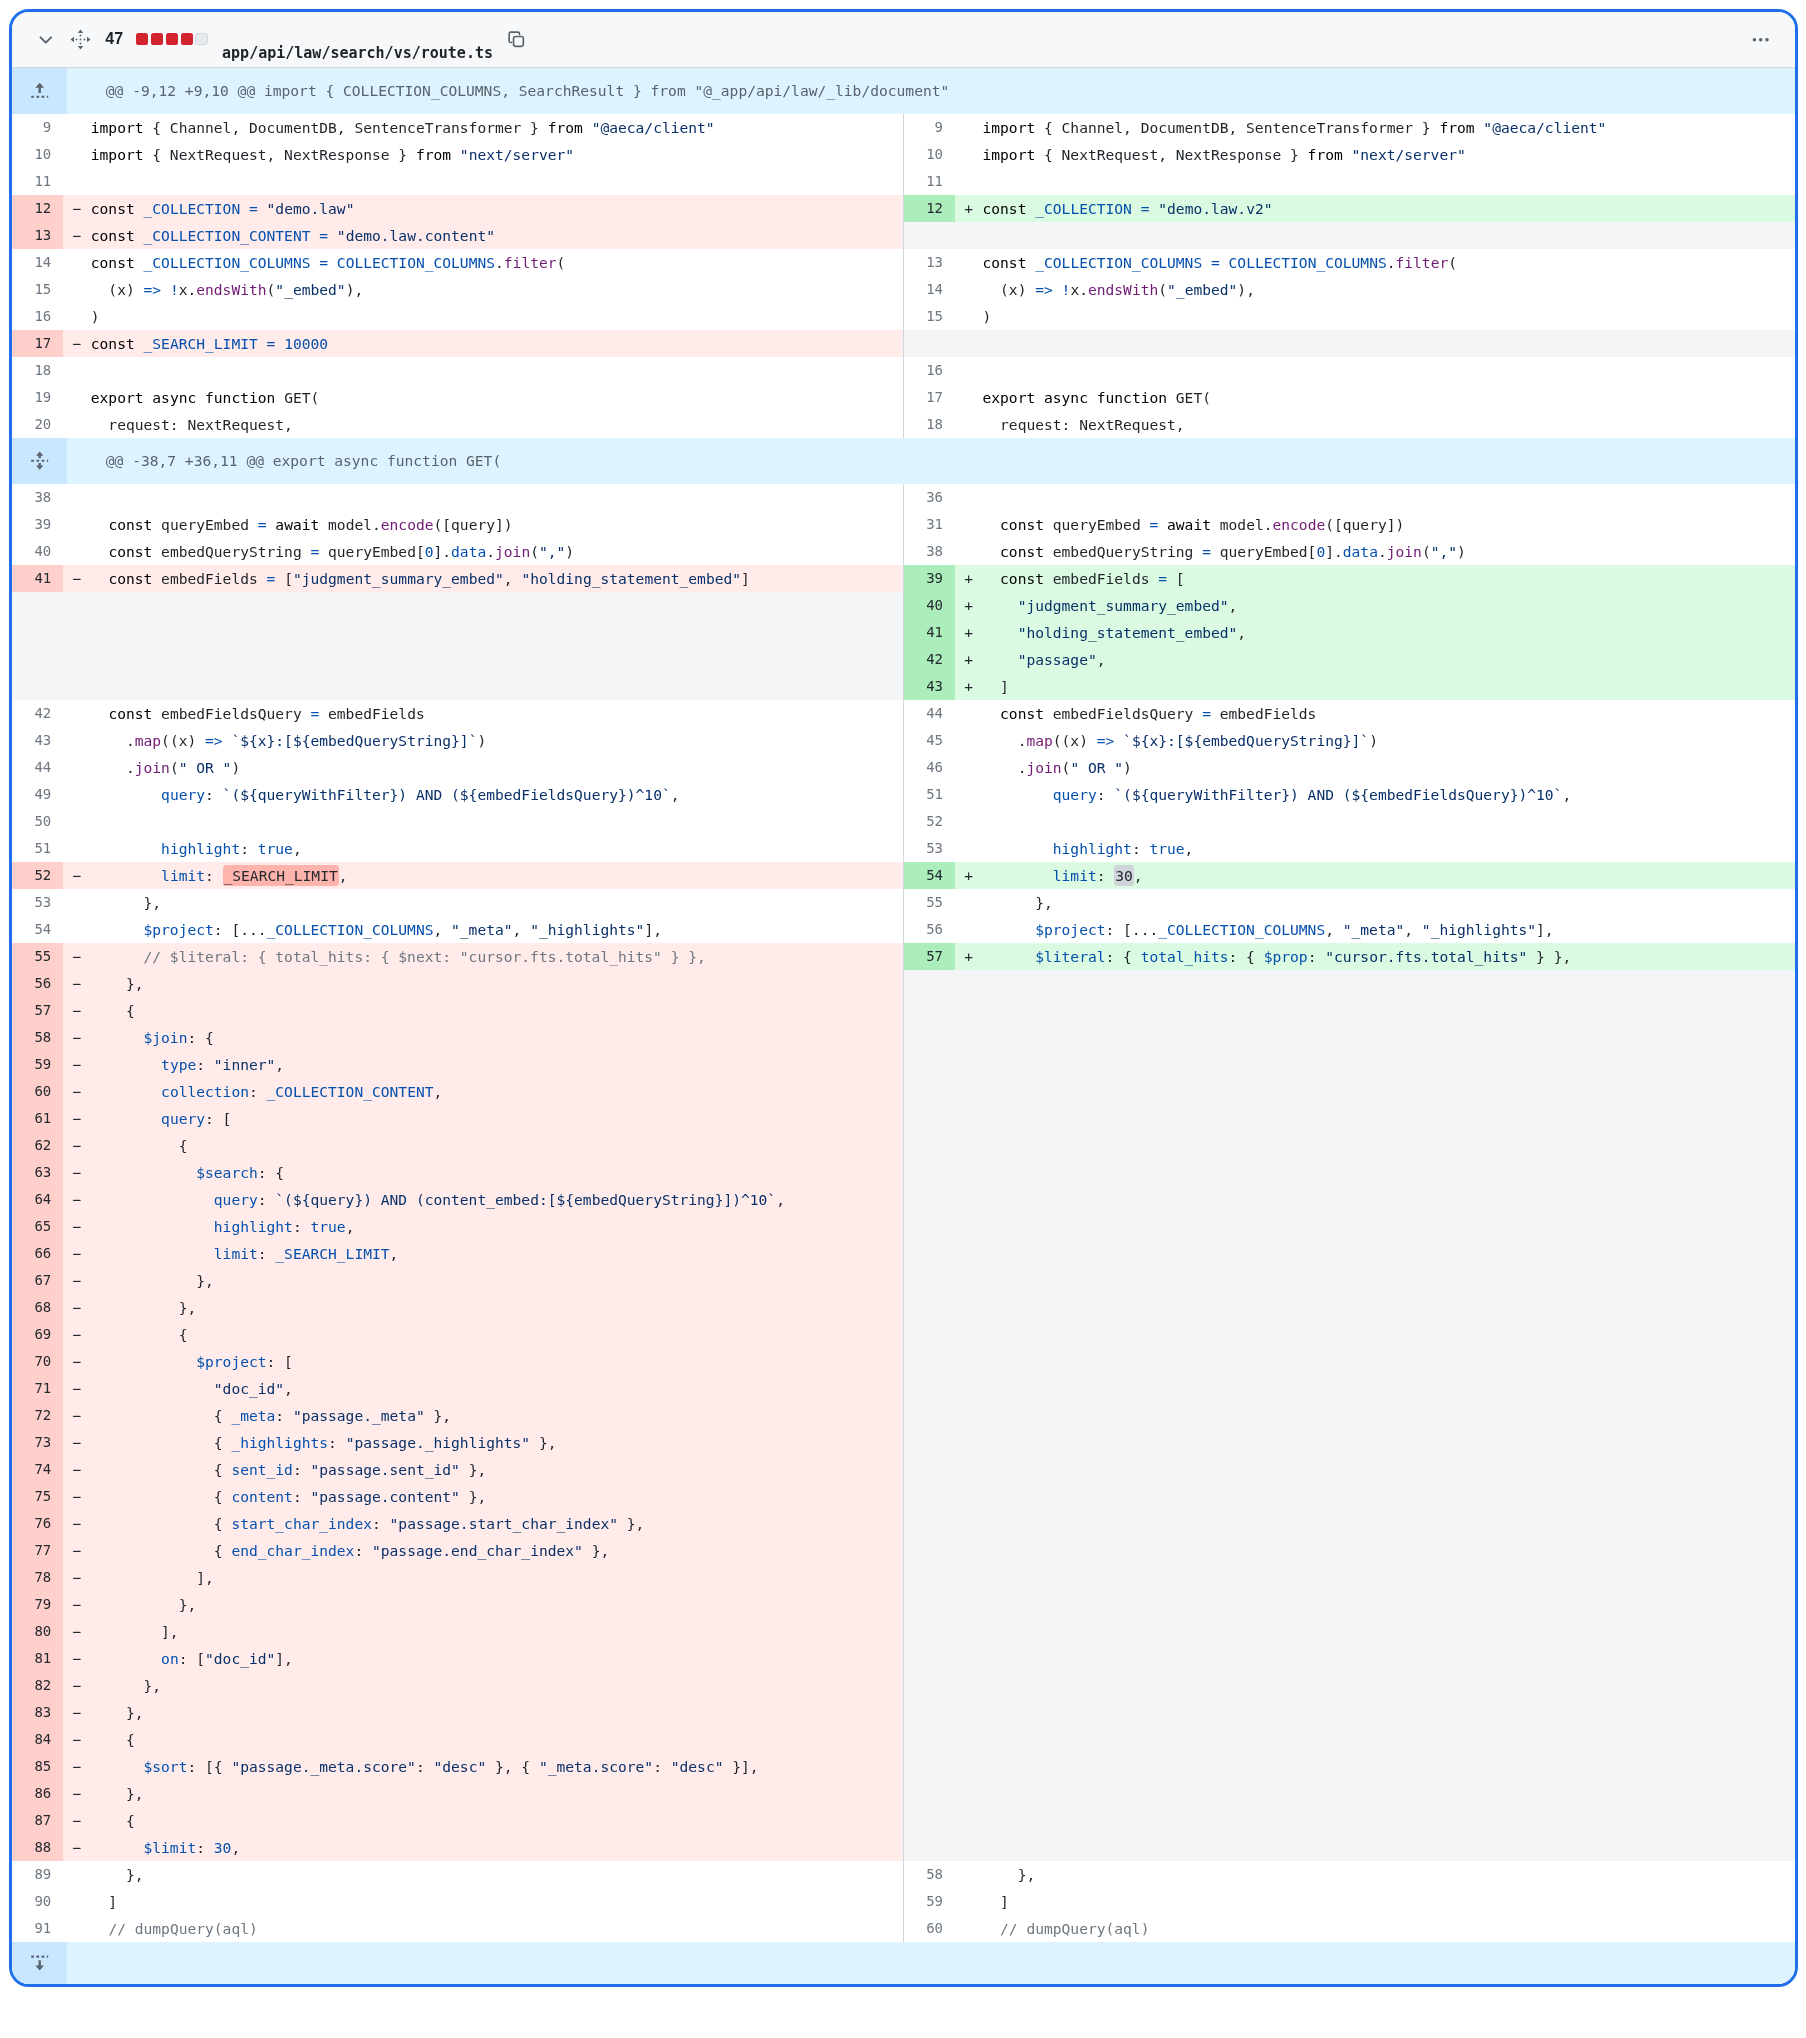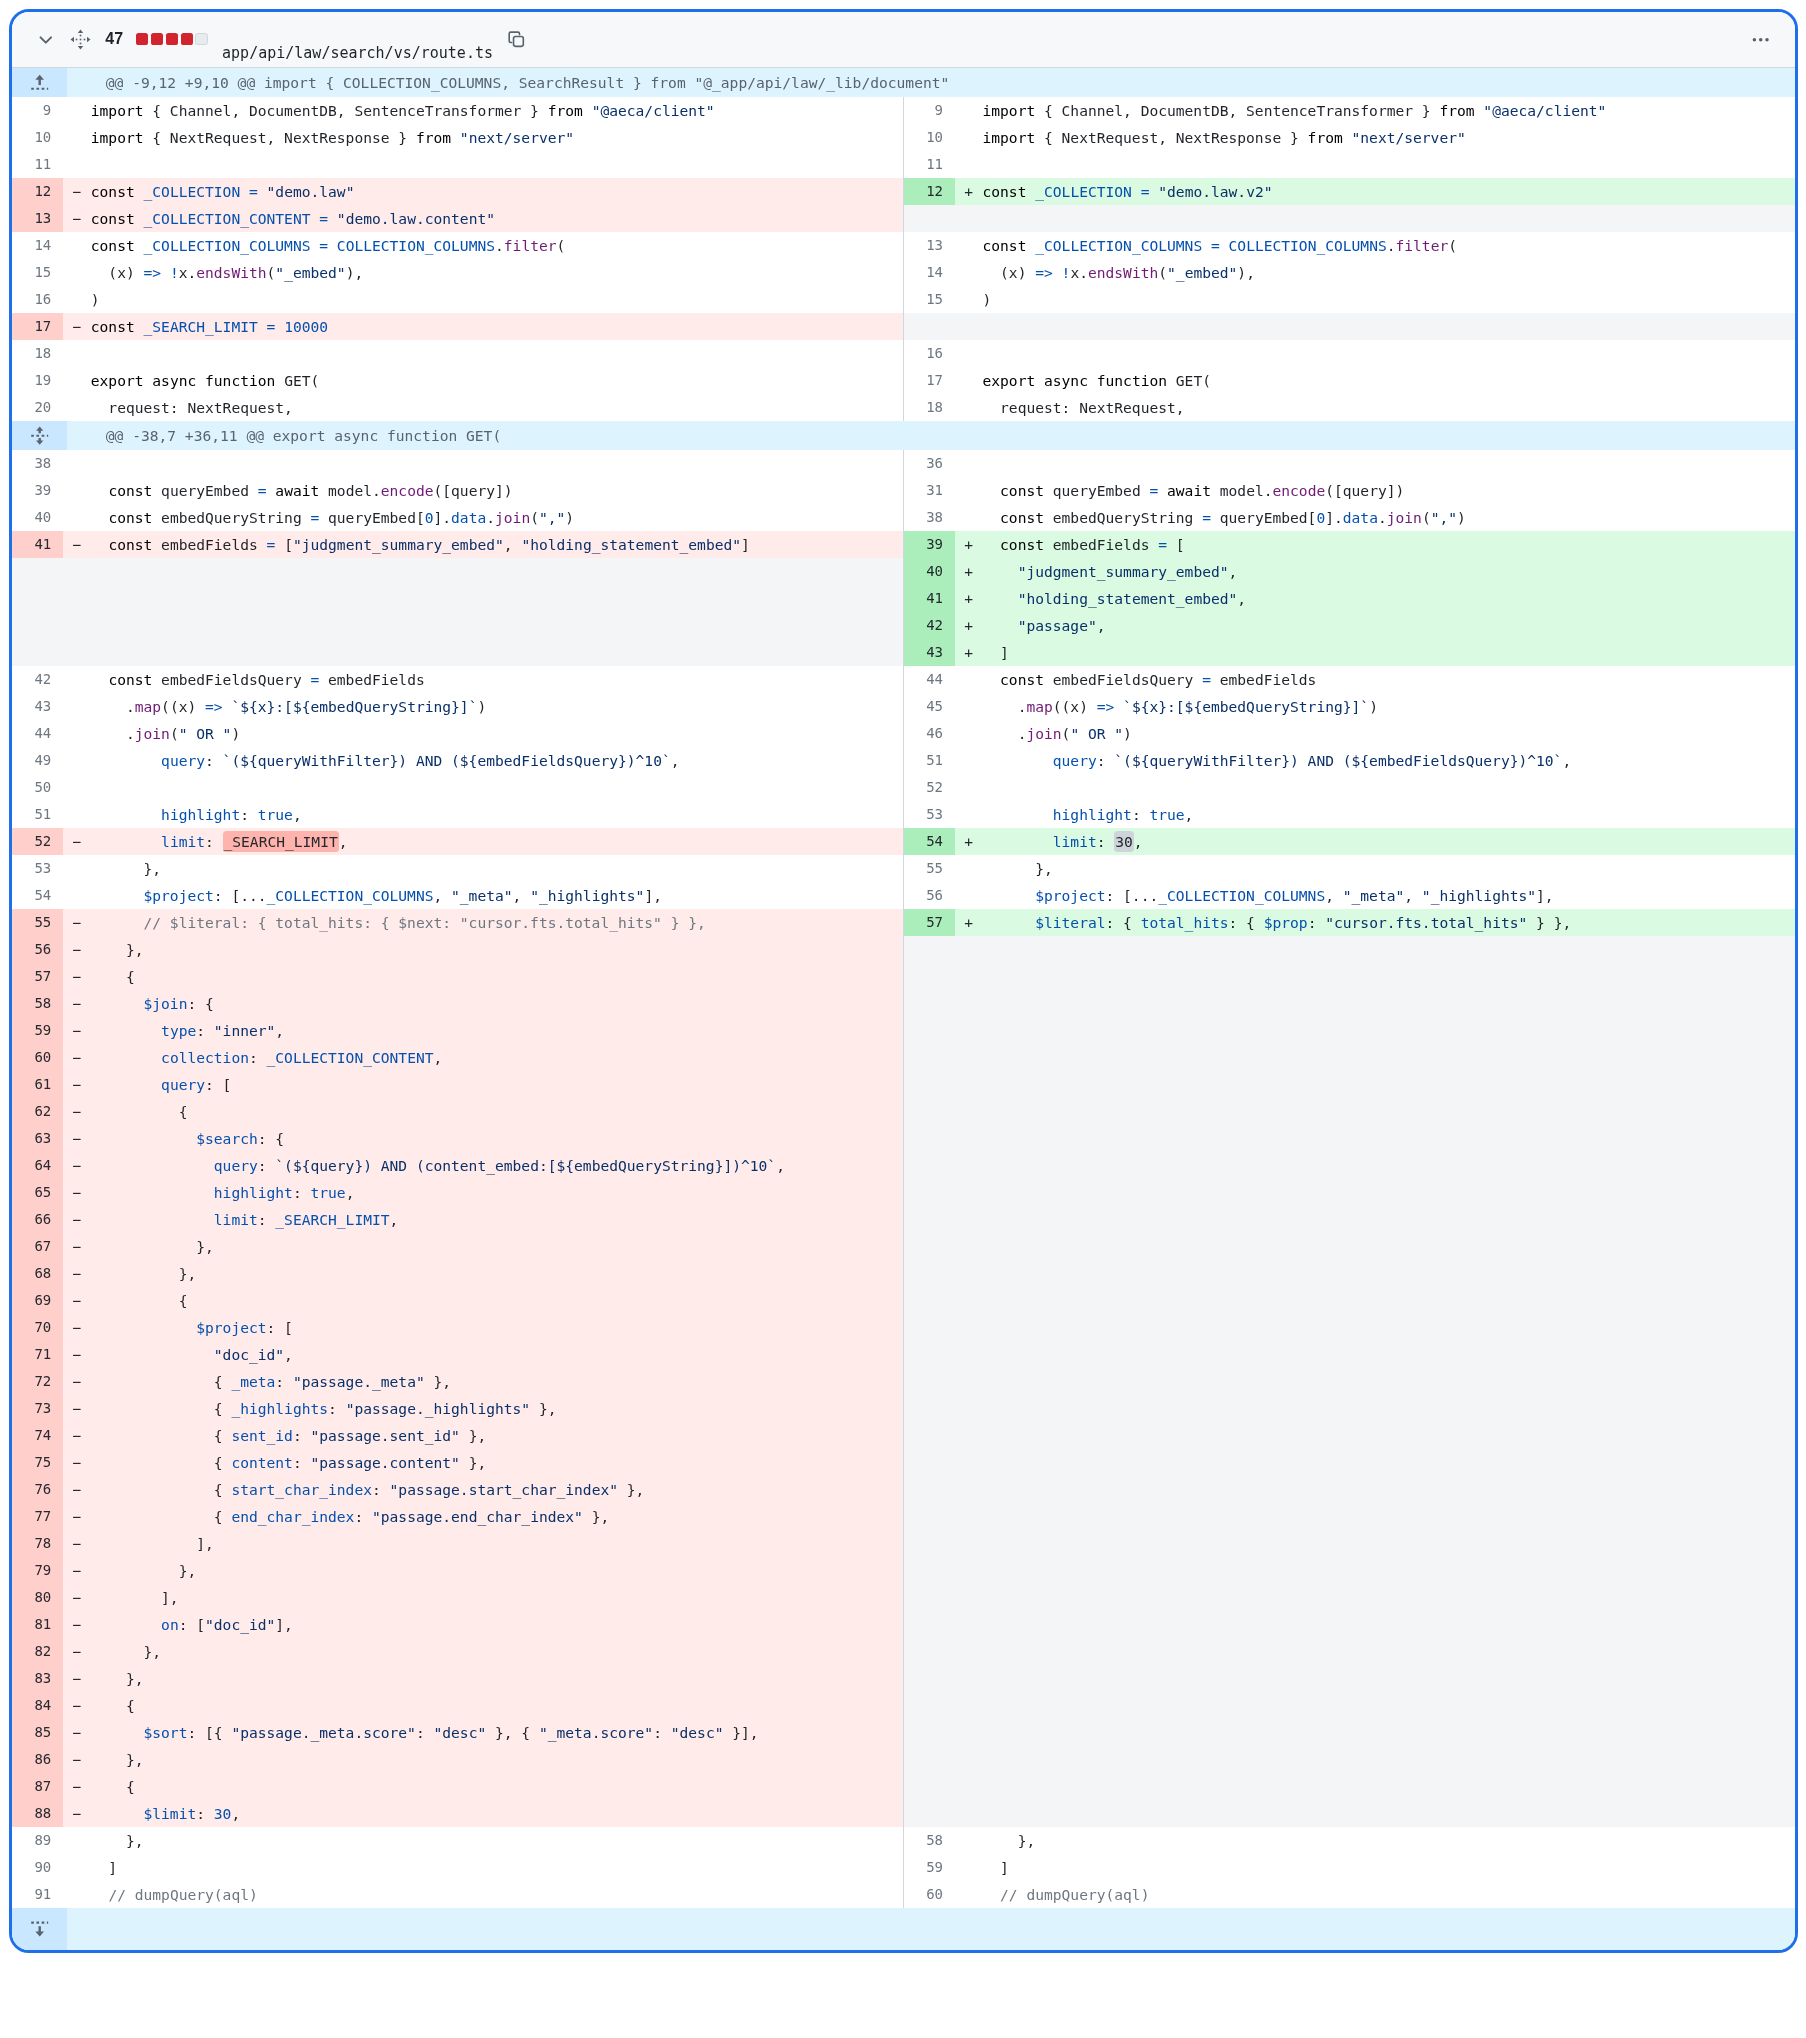--- a/index.html
+++ b/index.html
@@ -13,26 +13,26 @@
   .fheader {
     height:56px; background:#f6f8fa; border-bottom:0.9px solid #d0d7de;
     display:flex; align-items:center; gap:12.4px; padding:0 23px;
   }
   .iconbtn { background:none; border:none; cursor:pointer; display:flex; align-items:center; padding:1.8px; }
   .count { font-size:16px; font-weight:700; color:#1f2328; }
   .squares { display:flex; gap:2.6px; align-items:center; }
   .square { width:12.4px; height:12.4px; border-radius:2.6px; }
   .square.deleted { background:#d1242f; }
   .square.empty { background:#e8ebee; border:0.9px solid #d0d7de; }
-  .fpath { font-family:"DejaVu Sans Mono", monospace; font-size:15px; font-weight:400; color:#1f2328; margin-left:1.8px;margin-top:27px; }
+  .fpath { font-family:"DejaVu Sans Mono", monospace; font-size:15px; font-weight:700; color:#1f2328; margin-left:1.8px;margin-top:27px; }
   .spacer { flex:1; }
   
   .row { display:flex; width:100%; }
   .row.line { height:27px; }
-  .row.hunk { height:29px; background:#ddf4ff; align-items:stretch; }
+  .row.hunk { height:46px; background:#ddf4ff; align-items:stretch; }
   .row.hunk.bottom { height:42px; }
   .gut {
     flex:0 0 55px; background:#c9e7ff; border:none; cursor:pointer;
     display:flex; align-items:center; justify-content:center;
   }
   .htext {
     flex:1; display:flex; align-items:center; padding-left:39px;
     font-family:"DejaVu Sans Mono", monospace; font-size:14.6px; color:#59636e;
     white-space:pre; overflow:hidden;
   }

